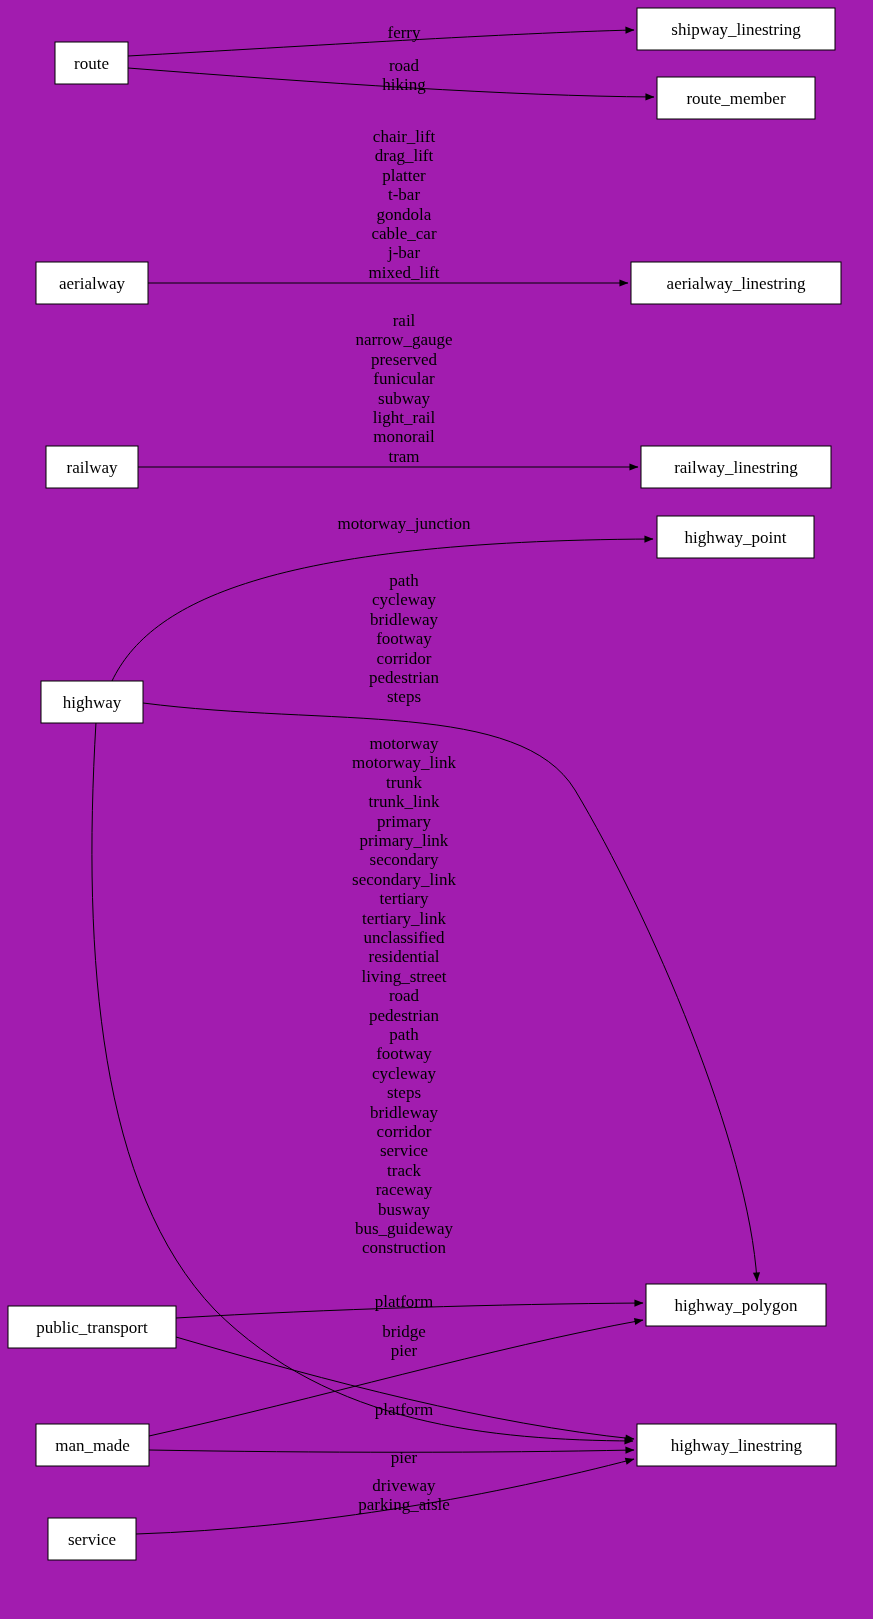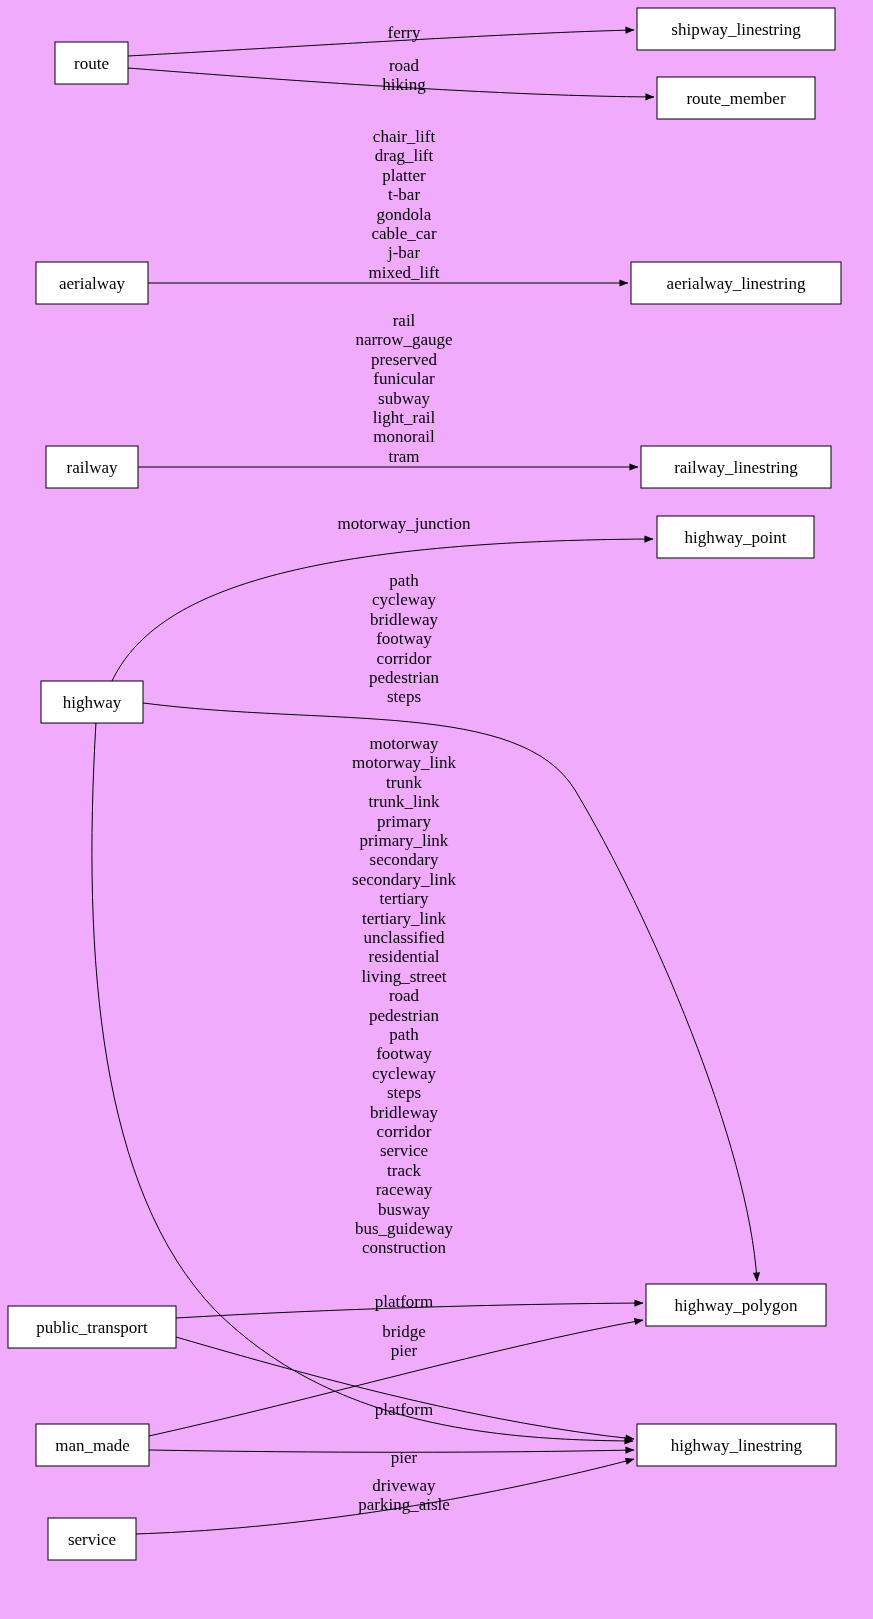--- a/index.html
+++ b/index.html
@@ -1,20 +1,20 @@
 <!DOCTYPE html>
 <html><head>
 <meta charset="utf-8">
 <style>
   html, body { margin: 0; padding: 0; background: #ffffff; }
   .canvas {
     position: relative;
     width: 873px;
     height: 1619px;
-    background: #f0abfc;
+    background: #a21caf;
     overflow: hidden;
   }
   svg {
     font-family: "Liberation Serif", "DejaVu Serif", serif;
     display: block;
   }
   .edges path {
     fill: none;
     stroke: #000000;
     stroke-width: 1;

